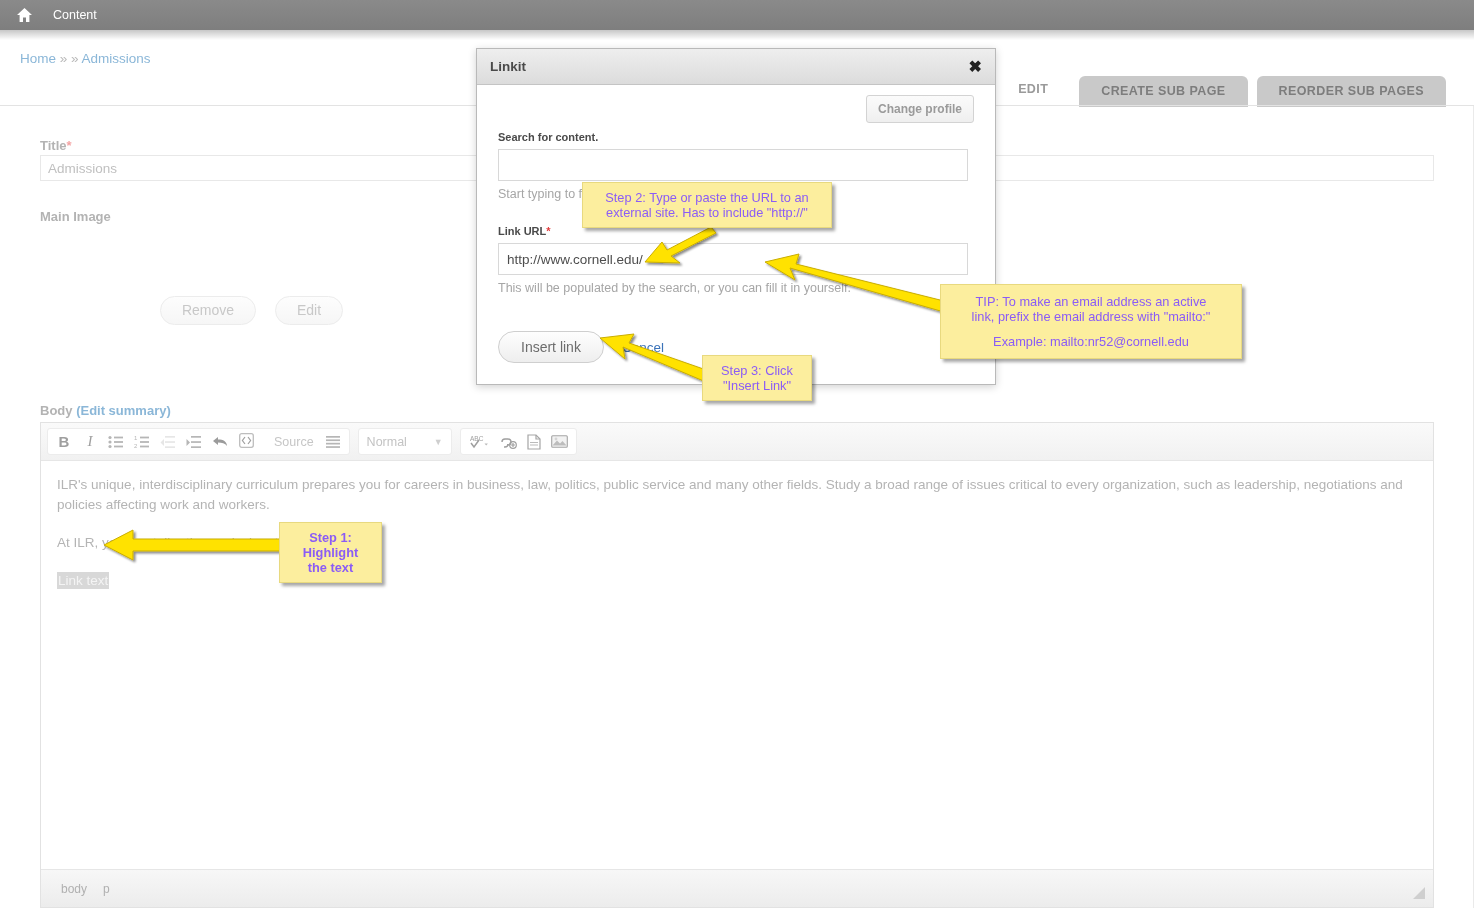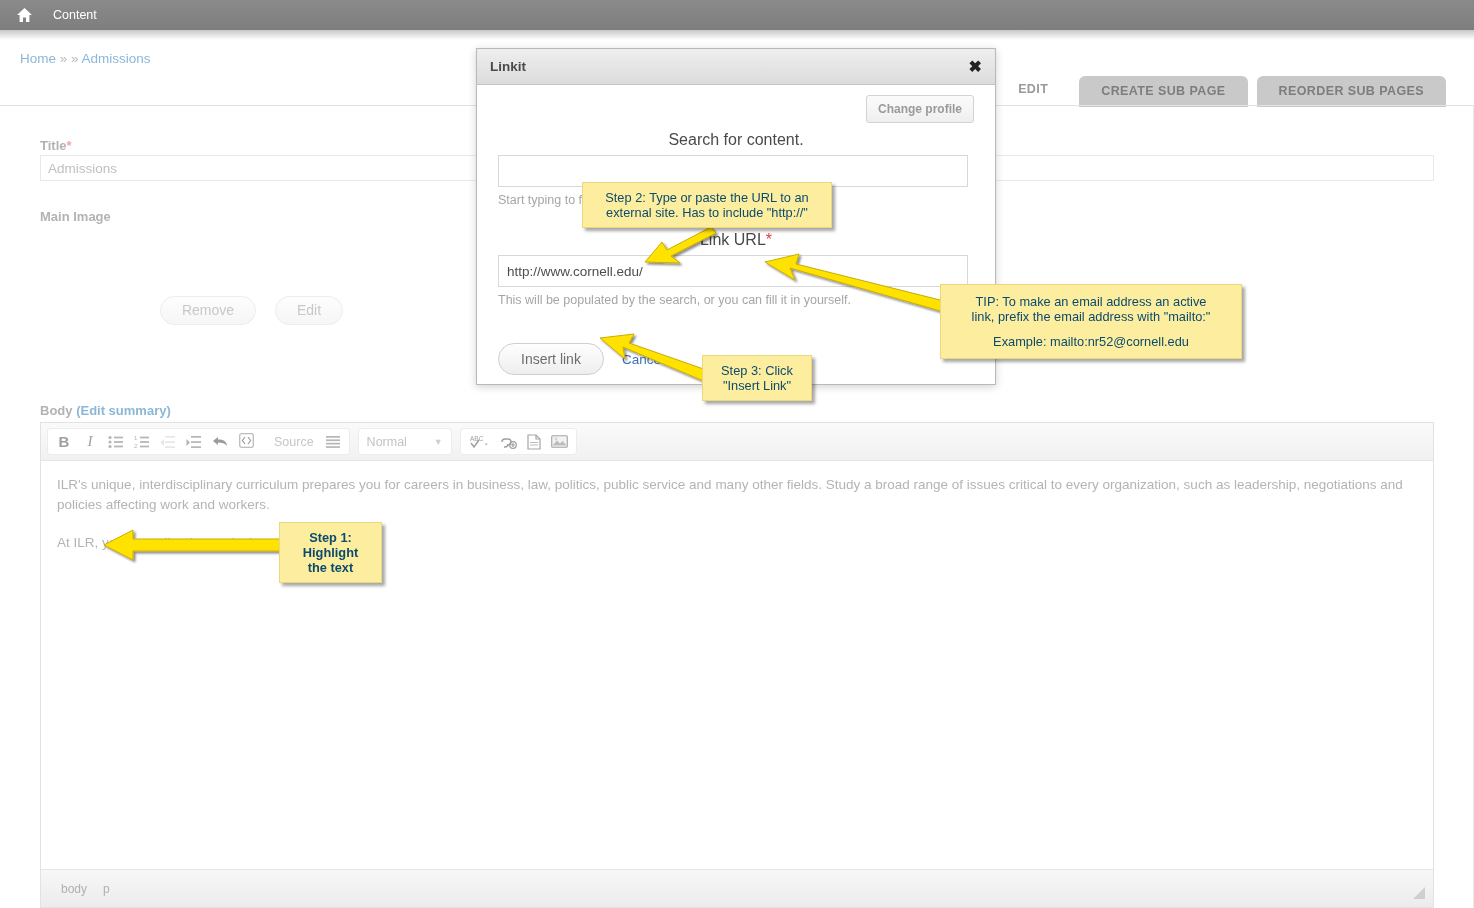--- a/index.html
+++ b/index.html
@@ -185,21 +185,21 @@
   .modal-close { margin-left: auto; font-size: 16px; color: #222; font-weight: bold; line-height: 1; }
   .modal-body { position: relative; padding: 10px 21px 0 21px; }
 
   .change-profile {
     position: absolute; right: 21px; top: 10px;
     border: 1px solid #d3d3d3; border-radius: 3px;
     background: linear-gradient(to bottom, #fbfbfb, #efefef);
     font-size: 12px; font-weight: bold; color: #9a9a9a;
     padding: 6px 11px;
   }
-  .m-label { font-size: 16px; font-weight: normal; color: #4a4a4a; margin-top: 36px; text-align: center; }
+  .m-label { font-size: 11px; font-weight: bold; color: #4a4a4a; margin-top: 36px; }
   .m-label .req { color: #e03b3b; }
   .m-input {
     display: block; width: 470px; height: 32px; margin-top: 6px;
     border: 1px solid #d8d8d8; background: #fff;
     font-size: 13.5px; color: #4d4d4d; padding: 4px 8px; outline: none;
     font-family: "Liberation Sans", sans-serif;
   }
   .m-help { font-size: 12.5px; color: #a6a6a6; margin-top: 6px; }
   .m-actions { display: flex; align-items: center; gap: 18px; margin-top: 36px; }
   .insert-btn {
@@ -208,21 +208,21 @@
     font-size: 14px; color: #6d6d6d; padding: 7px 22px;
   }
   .cancel-link { font-size: 13.5px; color: #3b73b9; }
 
   
   .callout {
     position: absolute; z-index: 40;
     background: #fcee9e;
     border: 1px solid #e8d97f;
     box-shadow: 3px 3px 3px rgba(0,0,0,.35);
-    font-size: 12.8px; color: #0c4a6e; line-height: 15px;
+    font-size: 12.8px; color: #8b5cf6; line-height: 15px;
     padding: 7px 9px; text-align: center;
   }
   .c-step2 { left: 582px; top: 182px; width: 250px; }
   .c-tip   { left: 940px; top: 284px; width: 302px; padding: 9px 8px; }
   .c-step3 { left: 702px; top: 355px; width: 110px; }
   .c-step1 { left: 279px; top: 522px; width: 103px; font-weight: bold; }
   .callout .sp { display: block; height: 10px; }
 
   .arrows { position: absolute; left: 0; top: 0; width: 1474px; height: 908px; z-index: 35; pointer-events: none; }
 </style>
@@ -378,20 +378,21 @@
               <path d="M1.5 11.5 L6 6.5 L9 9.5 L11.5 7 L15.5 11.5 Z" fill="#bdbdbd"></path>
               <circle cx="5" cy="5" r="1.4" fill="#d4d4d4"></circle>
             </svg>
         </div>
       </div>
     </div>
 
     <div class="editor-area">
       <p>ILR's unique, interdisciplinary curriculum prepares you for careers in business, law, politics, public service and many other fields. Study a broad range of issues critical to every organization, such as leadership, negotiations and policies affecting work and workers.</p>
       <p>At ILR, you can tailor the curriculum to your interests.</p>
+      <p><span class="sel-text">Link text</span></p>
     </div>
 
     <div class="editor-status">
       <span>body</span>
       <span>p</span>
       <span class="resize-grip"></span>
     </div>
   </div>
 
 </div>

